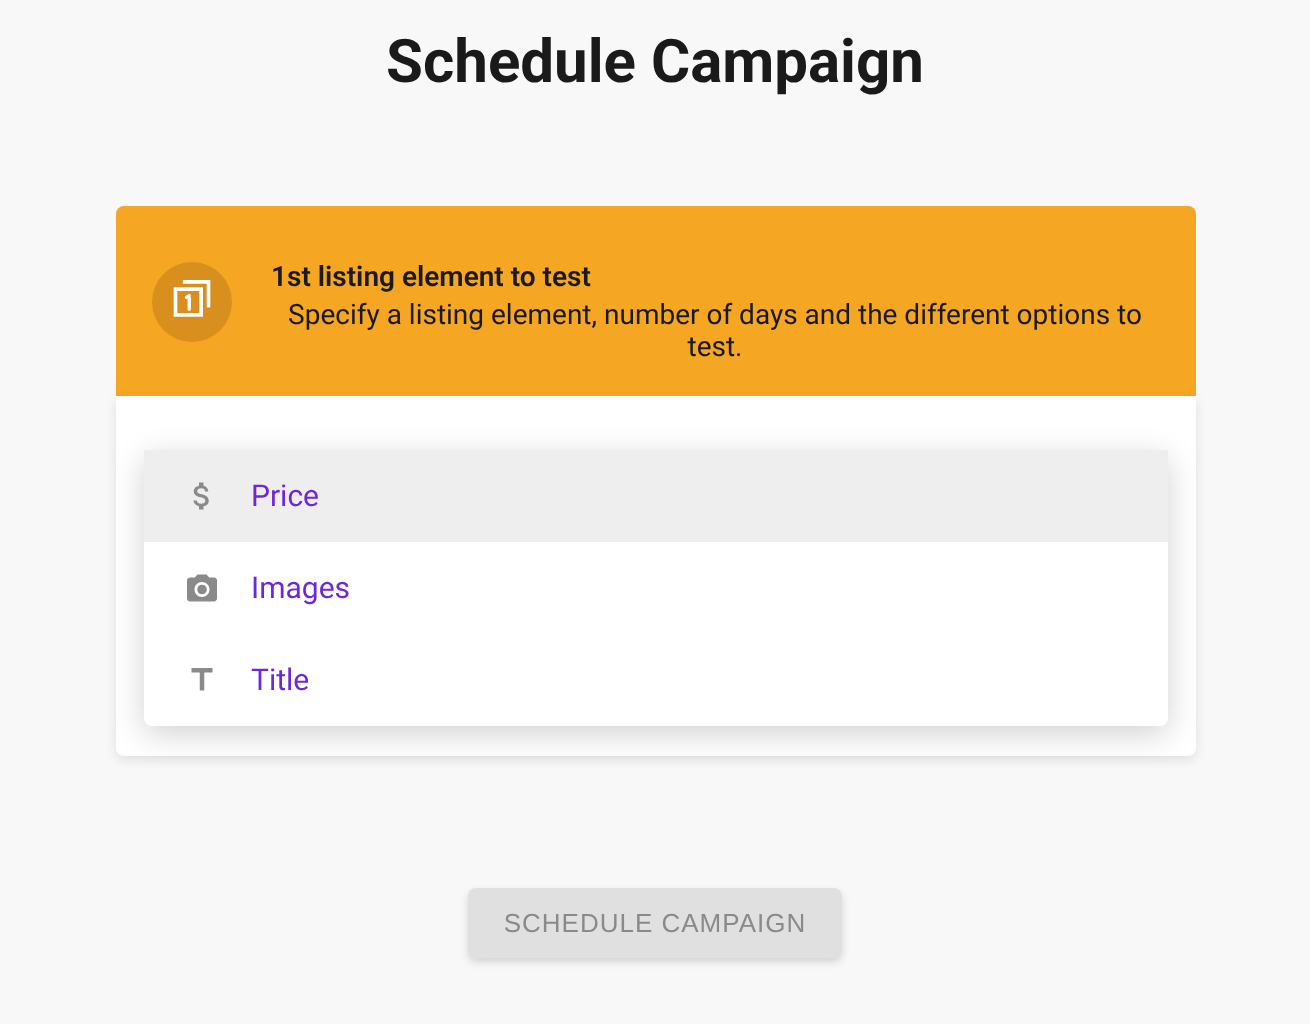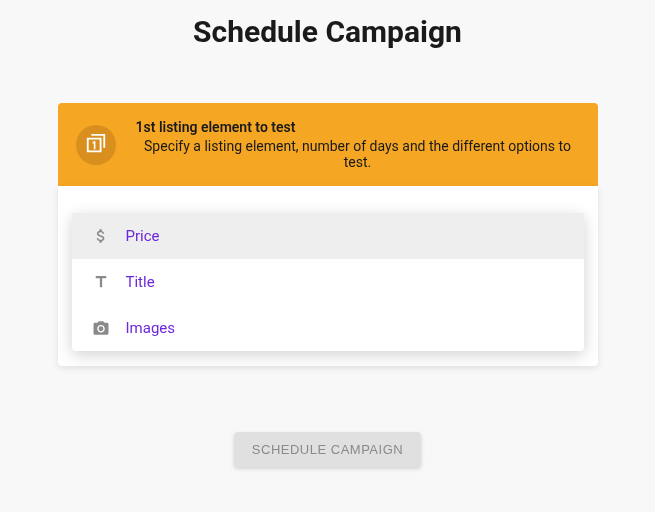--- a/index.html
+++ b/index.html
@@ -63,20 +63,21 @@
       display: flex;
       align-items: center;
       justify-content: center;
       color: #fff;
       flex-shrink: 0;
     }
     .card-header-texts {
       display: flex;
       flex-direction: column;
       gap: 3px;
+      margin-top: 12px;
     }
     .card-header-title {
       font-size: 14px;
       font-weight: 600;
       color: #1a1a1a;
     }
     .card-header-subtitle {
       font-size: 14px;
       color: #1a1a1a;
       font-weight: 400;
@@ -167,31 +168,31 @@
         <span class="menu-item-icon">
           <svg width="18" height="18" viewBox="0 0 24 24" fill="currentColor">
             <path d="M11.8 10.9c-2.27-.59-3-1.2-3-2.15 0-1.09 1.01-1.85 2.7-1.85 1.78 0 2.44.85 2.5 2.1h2.21c-.07-1.72-1.12-3.3-3.21-3.81V3h-3v2.16c-1.94.42-3.5 1.68-3.5 3.61 0 2.31 1.91 3.46 4.7 4.13 2.5.6 3 1.48 3 2.41 0 .69-.49 1.79-2.7 1.79-2.06 0-2.87-.92-2.98-2.1H6.32c.12 2.19 1.76 3.42 3.68 3.83V21h3v-2.15c1.95-.37 3.5-1.5 3.5-3.55 0-2.84-2.43-3.81-4.7-4.4z"></path>
           </svg>
         </span>
         <span class="menu-item-label">Price</span>
       </div>
       <div class="menu-item">
         <span class="menu-item-icon">
           <svg width="18" height="18" viewBox="0 0 24 24" fill="currentColor">
-            <path d="M5 4v3h5.5v12h3V7H19V4z"></path>
-          </svg>
-        </span>
-        <span class="menu-item-label">Title</span>
-      </div>
-      <div class="menu-item">
-        <span class="menu-item-icon">
-          <svg width="18" height="18" viewBox="0 0 24 24" fill="currentColor">
             <circle cx="12" cy="13" r="3.2"></circle>
             <path d="M9 3L7.17 5H4c-1.1 0-2 .9-2 2v12c0 1.1.9 2 2 2h16c1.1 0 2-.9 2-2V7c0-1.1-.9-2-2-2h-3.17L15 3H9zm3 15c-2.76 0-5-2.24-5-5s2.24-5 5-5 5 2.24 5 5-2.24 5-5 5z"></path>
           </svg>
         </span>
         <span class="menu-item-label">Images</span>
+      </div>
+      <div class="menu-item">
+        <span class="menu-item-icon">
+          <svg width="18" height="18" viewBox="0 0 24 24" fill="currentColor">
+            <path d="M5 4v3h5.5v12h3V7H19V4z"></path>
+          </svg>
+        </span>
+        <span class="menu-item-label">Title</span>
       </div>
     </div>
   </div>
 
   <button class="schedule-btn">Schedule Campaign</button>
 </div>
 
 </body></html>

